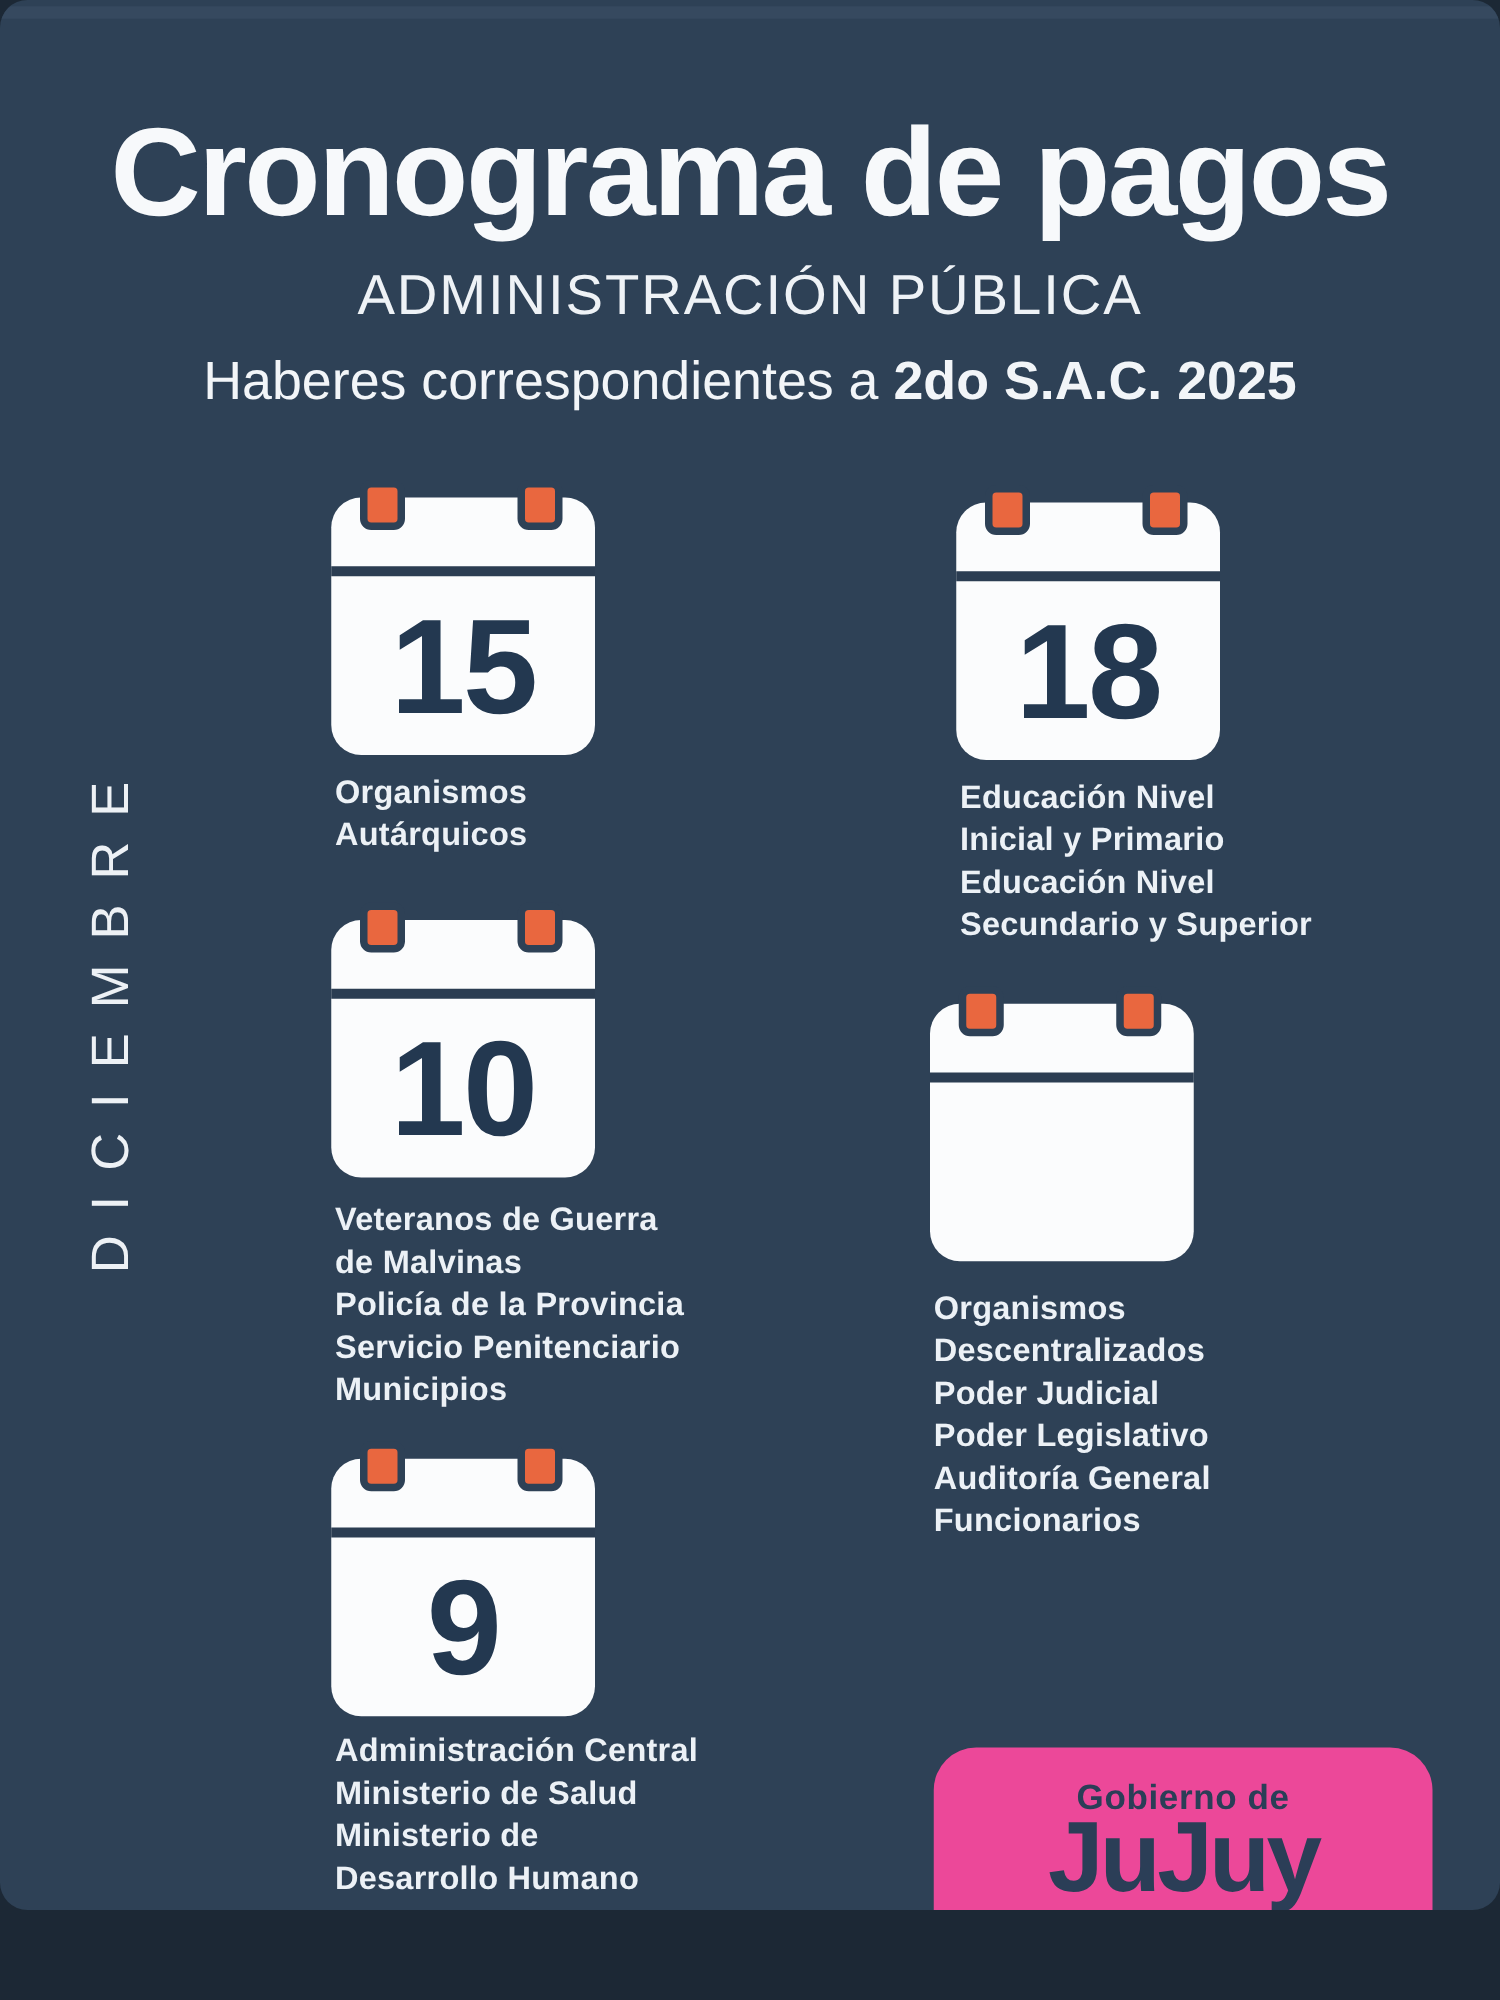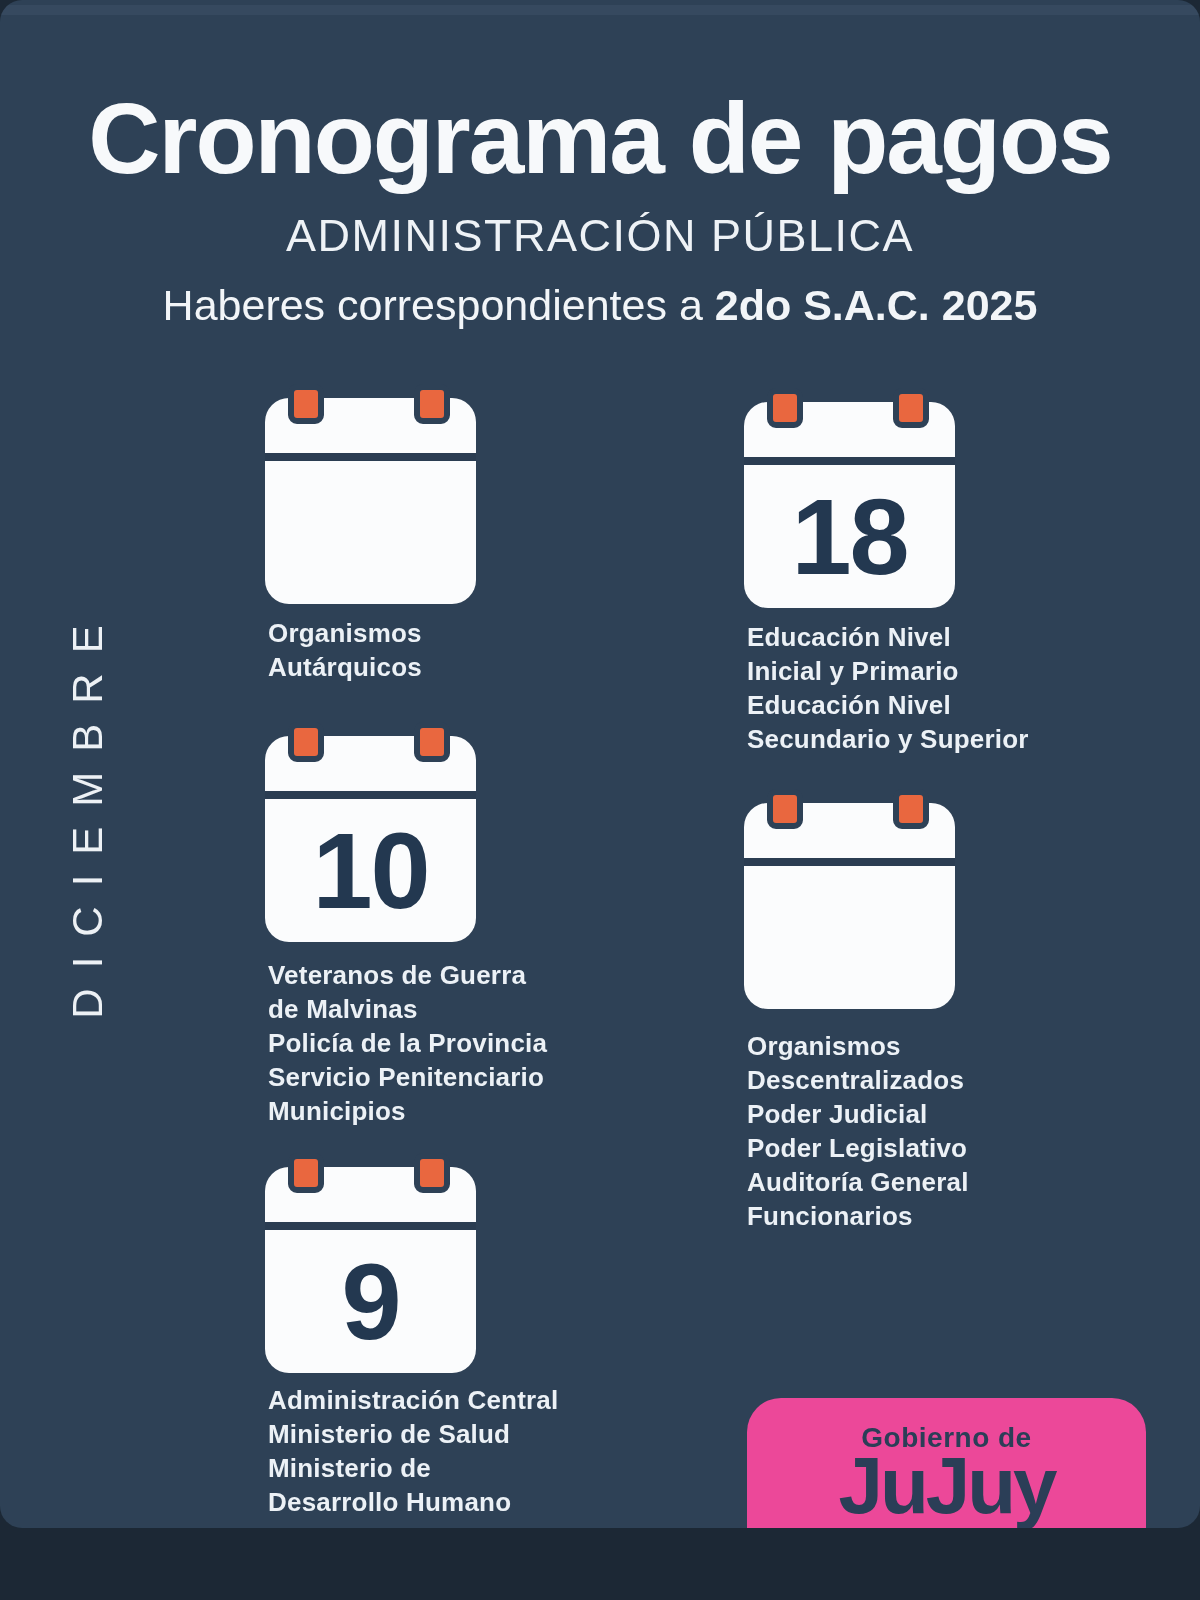--- a/index.html
+++ b/index.html
@@ -42,21 +42,21 @@
     line-height:50px;text-align:center;
     transform:rotate(-90deg);
     font-size:42px;font-weight:400;letter-spacing:20px;
     color:#edf1f5;
   }
   
   .card{position:absolute;width:211px;}
   .c15{left:265px;top:398px;}
   .c16{left:265px;top:736px;}
   .c17{left:265px;top:1167px;}
-  .c18{left:744px;top:402px;}
+  .c18{left:765px;top:402px;}
   .c19{left:744px;top:803px;}
 
   .calendar{
     position:relative;
     width:211px;height:206px;
     background:var(--calendar_white,#fbfcfd);
     border-radius:24px;
   }
   .ring{
     position:absolute;top:-14px;
@@ -120,20 +120,21 @@
   <div class="subtitle">ADMINISTRACIÓN PÚBLICA</div>
   <div class="intro"><span>Haberes correspondientes a </span><b>2do S.A.C. 2025</b></div>
 
   <div class="month">DICIEMBRE</div>
 
   <div class="card c15">
     <div class="calendar">
       <span class="ring ring-l"></span>
       <span class="ring ring-r"></span>
       <div class="cal-line"></div>
+      <div class="cal-day">15</div>
     </div>
     <div class="entities">Organismos
 Autárquicos</div>
   </div>
 
   <div class="card c16">
     <div class="calendar">
       <span class="ring ring-l"></span>
       <span class="ring ring-r"></span>
       <div class="cal-line"></div>

